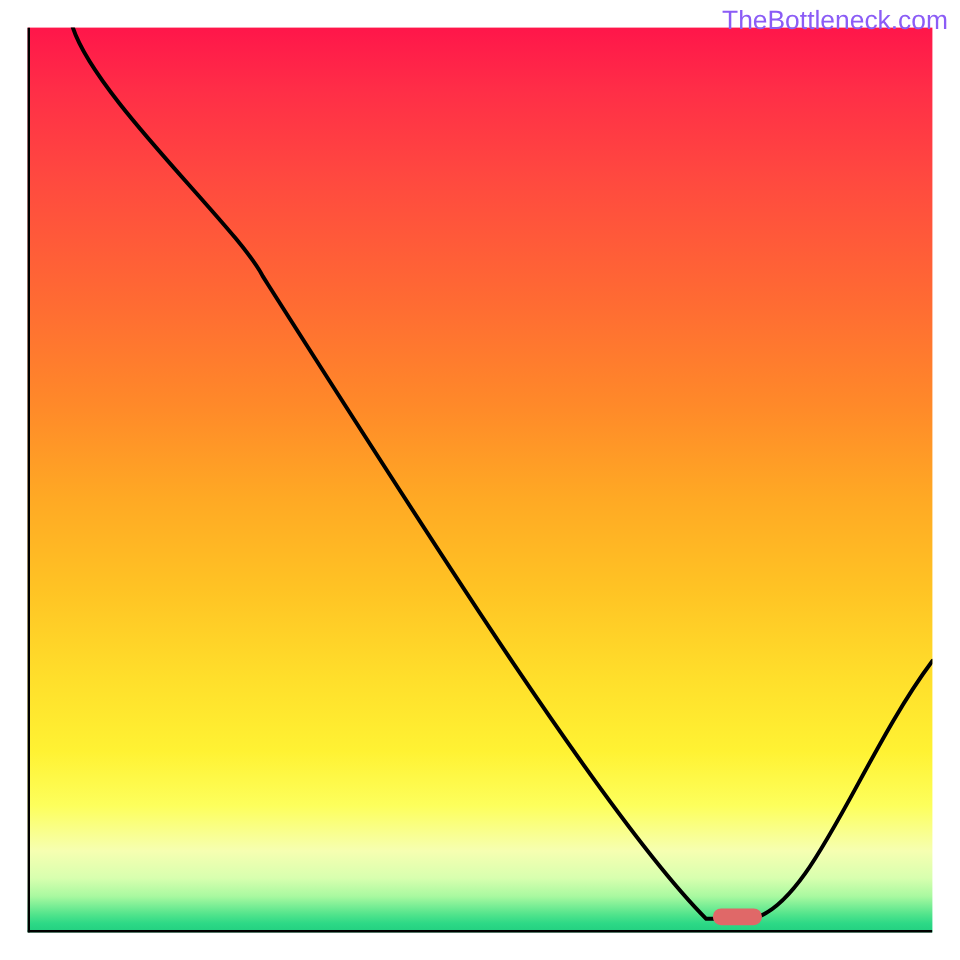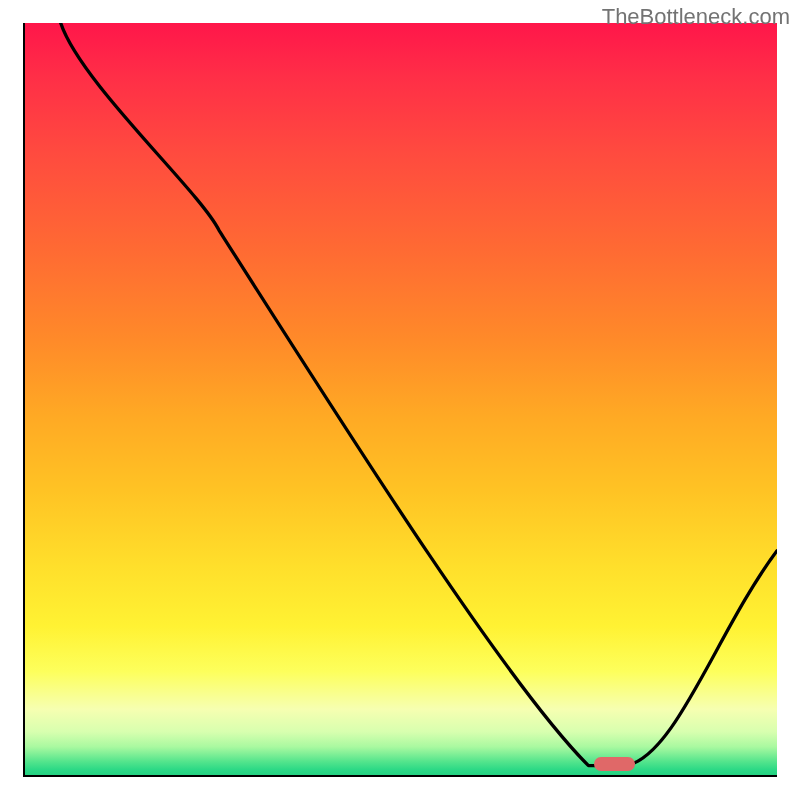--- a/index.html
+++ b/index.html
@@ -9,21 +9,21 @@
     height: 800px;
     font-family: Arial, Helvetica, sans-serif;
     position: relative;
     background: #fff;
   }
   .watermark {
     position: absolute;
     top: 4px;
     right: 10px;
     font-size: 22px;
-    color: #737373;
+    color: #8b5cf6;
     font-weight: 400;
     letter-spacing: 0px;
     z-index: 10;
   }
   .plot-area {
     position: absolute;
     left: 23px;
     top: 23px;
     width: 754px;
     height: 754px;

